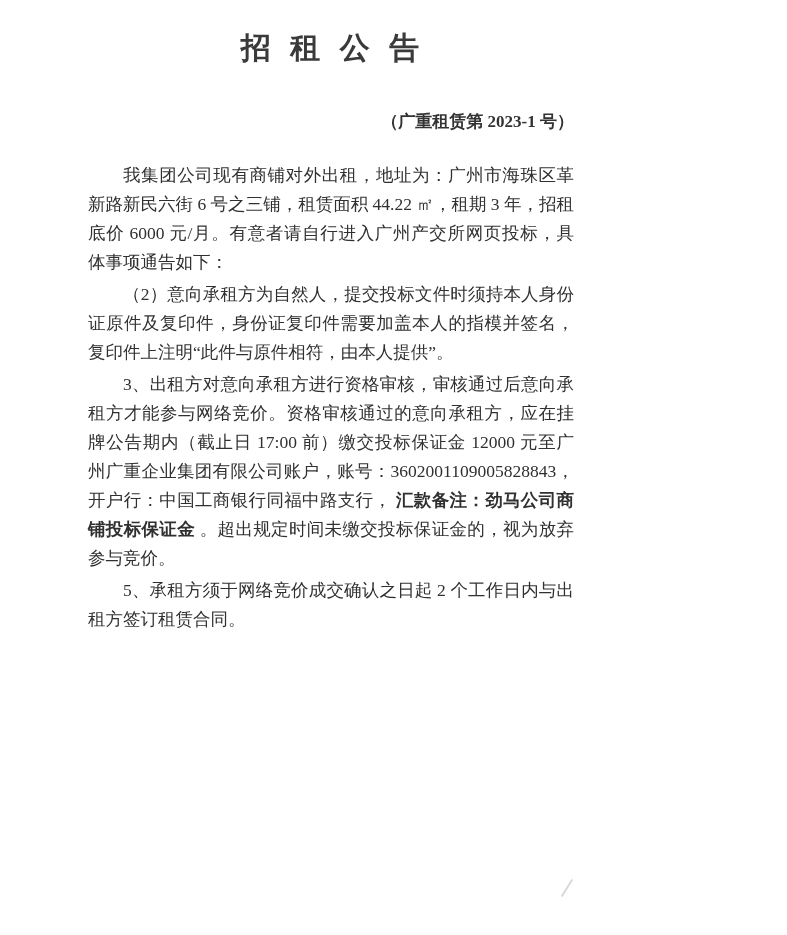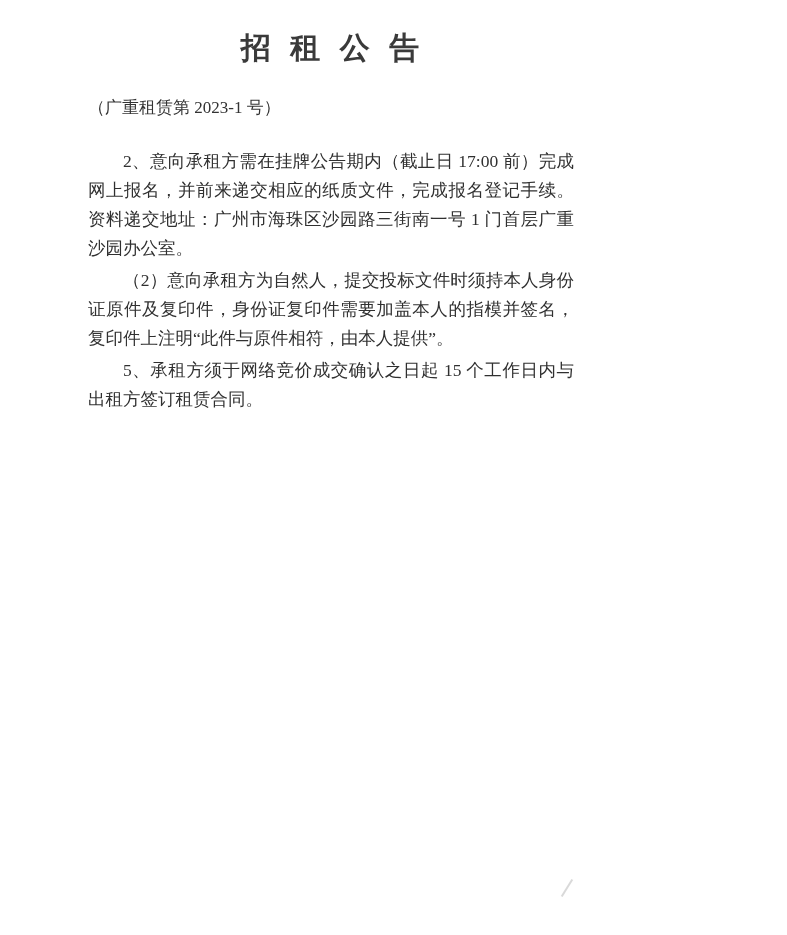--- a/index.html
+++ b/index.html
@@ -18,24 +18,24 @@
   .title {
     text-align: center;
     font-size: 30px;
     line-height: 44px;
     font-weight: 600;
     letter-spacing: 2px;
     word-spacing: 8px;
     color: #3a3a3a;
   }
   .docnum {
-    text-align: left;
+    text-align: right;
     font-size: 17px;
-    font-weight: normal;
-    margin-top: 26px;
+    font-weight: bold;
+    margin-top: 40px;
     color: #333333;
   }
   .bodytext {
     margin-top: 28px;
     font-size: 17.5px;
     line-height: 29px;
     text-align: justify;
     color: #303030;
   }
   .bodytext p {
@@ -75,23 +75,24 @@
 </head>
 <body>
 
 <div class="page">
 
   <div class="content">
     <div class="title">招 租 公 告</div>
     <div class="docnum">（广重租赁第 2023-1 号）</div>
 
     <div class="bodytext">
-      <p>2、意向承租方需在挂牌公告期内（截止日 17:00 前）完成网上报名，并前来递交相应的纸质文件，完成报名登记手续。资料递交地址：广州市海珠区沙园路三街南一号 1 门首层广重沙园办公室。</p>
+      <p>我集团公司现有商铺对外出租，地址为：广州市海珠区革新路新民六街 6 号之三铺，租赁面积 44.22 ㎡，租期 3 年，招租底价 6000 元/月。有意者请自行进入广州产交所网页投标，具体事项通告如下：</p>
       <p>（2）意向承租方为自然人，提交投标文件时须持本人身份证原件及复印件，身份证复印件需要加盖本人的指模并签名，复印件上注明“此件与原件相符，由本人提供”。</p>
-      <p>5、承租方须于网络竞价成交确认之日起 15 个工作日内与出租方签订租赁合同。</p>
+      <p><span>3、出租方对意向承租方进行资格审核，审核通过后意向承租方才能参与网络竞价。资格审核通过的意向承租方，应在挂牌公告期内（截止日 17:00 前）缴交投标保证金 12000 元至广州广重企业集团有限公司账户，账号：3602001109005828843，开户行：中国工商银行同福中路支行， </span><b>汇款备注：劲马公司商铺投标保证金</b><span> 。超出规定时间未缴交投标保证金的，视为放弃参与竞价。</span></p>
+      <p>5、承租方须于网络竞价成交确认之日起 2 个工作日内与出租方签订租赁合同。</p>
     </div>
   </div>
 
   <svg class="seal" viewBox="0 0 230 230" xmlns="http://www.w3.org/2000/svg">
     <circle cx="115" cy="115" r="99" fill="none" stroke="#d63426" stroke-width="5.5" opacity="0.88"></circle>
     <polygon points="0,-28 7,-9.7 26.6,-8.7 11.3,3.7 16.5,22.7 0,11.9 -16.5,22.7 -11.3,3.7 -26.6,-8.7 -7,-9.7" fill="#d63426" opacity="0.85" transform="translate(101,103) rotate(-12)"></polygon>
     <path id="sealTextArc" fill="none" d="M 51.1 159.7 A 78 78 0 1 1 188.3 88.3"></path>
     <text class="seal-text" fill="#d63426" opacity="0.9">
       <textPath href="#sealTextArc">广州劲马动力设备</textPath>
     </text>

